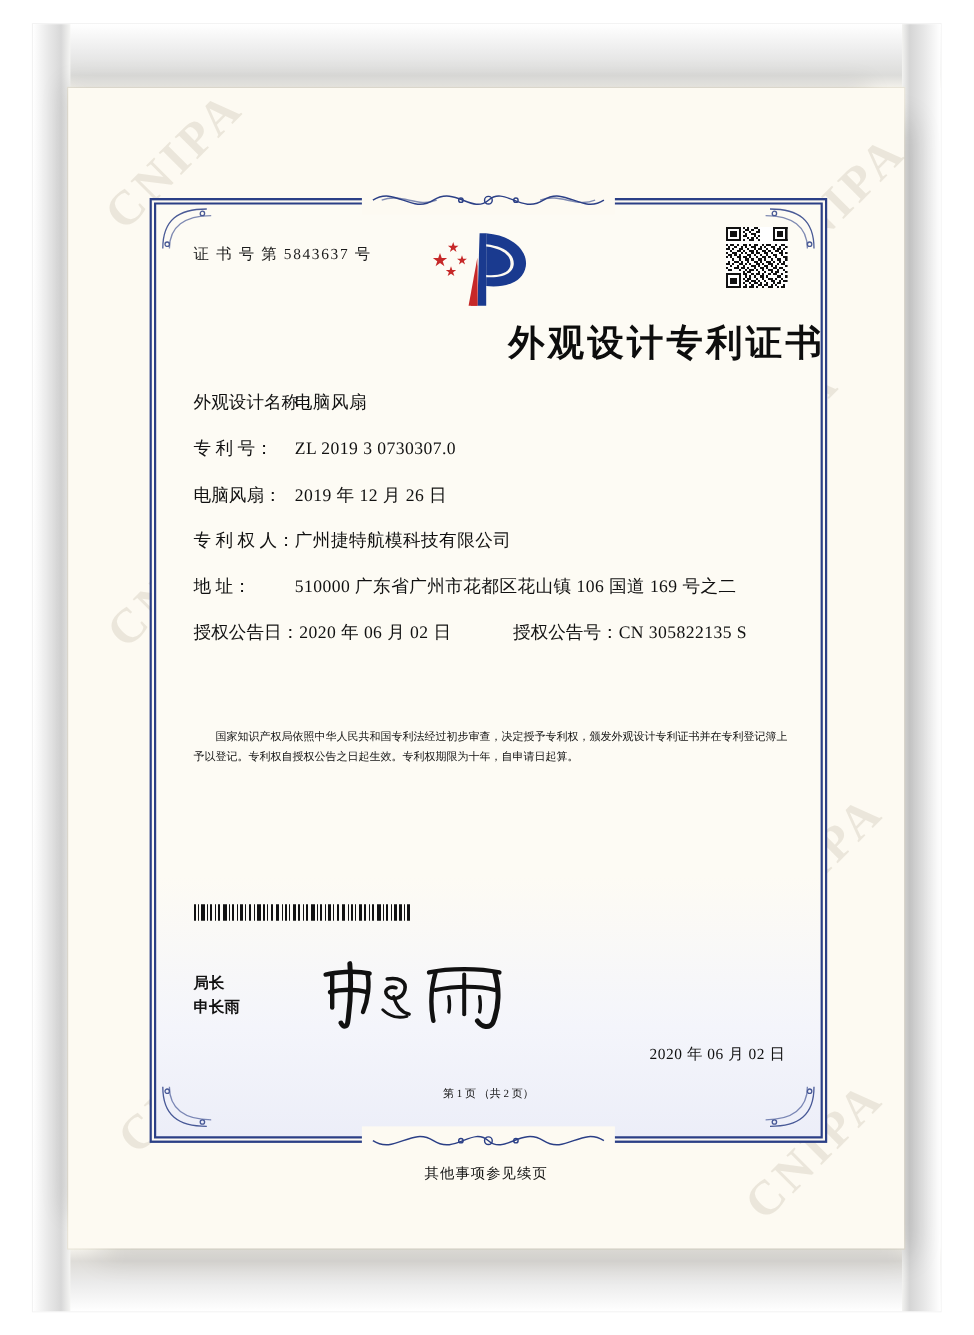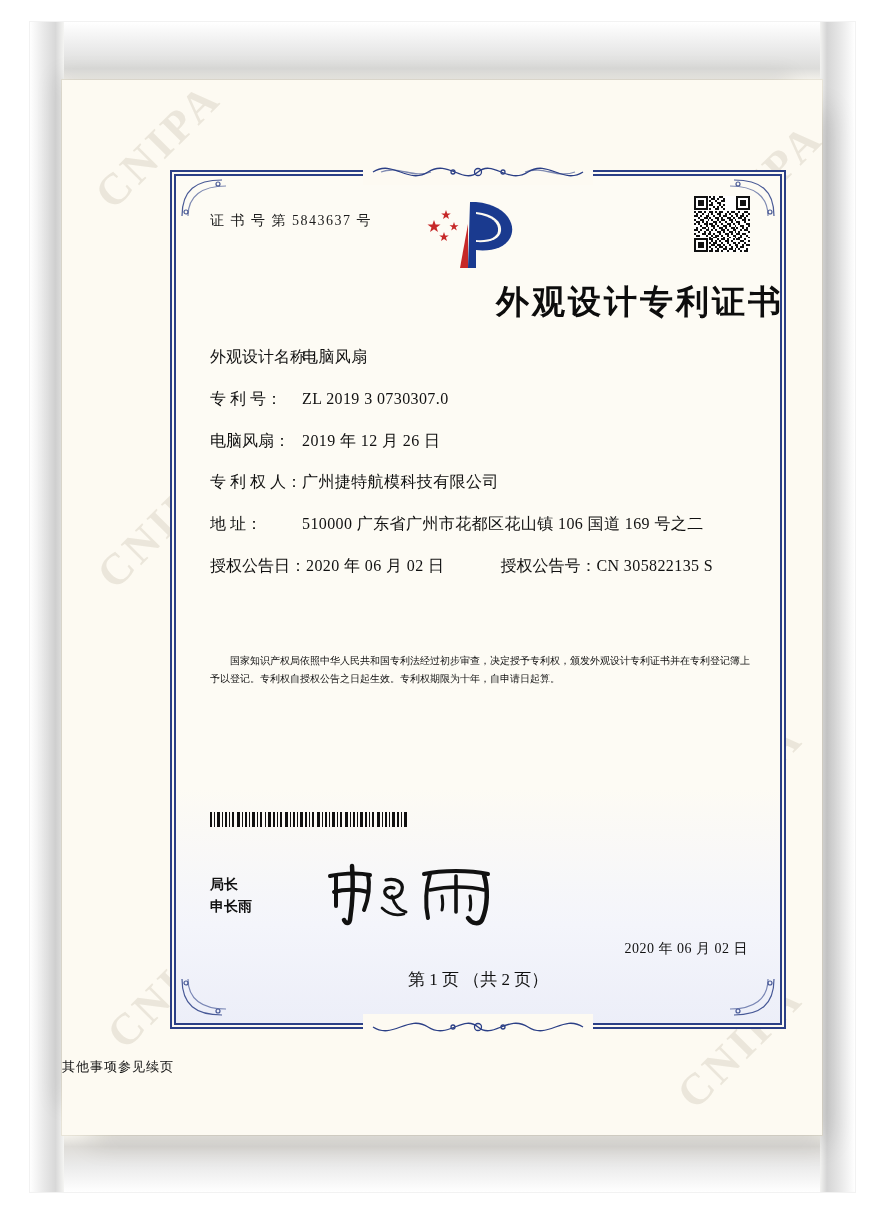--- a/index.html
+++ b/index.html
@@ -71,27 +71,26 @@
     transform-origin: center center;
     pointer-events: none;
     user-select: none;
     white-space: nowrap;
   }
 
   
   .cert {
     position: absolute;
     left: 74px;
-    top: 90px;
+    top: 100px;
     width: 612px;
     height: 855px;
     border: 2px solid #2b3f86;
     box-shadow: inset 0 0 0 2px #fdfaf2, inset 0 0 0 4px #2b3f86;
     background: linear-gradient(to bottom, #fdfbf4 0%, #fdfbf4 72%, #f4f5fb 88%, #eceef8 100%);
-    margin-left: 34px;
   }
 
   
   .flourish {
     position: absolute;
     color: #2b3f86;
     opacity: .85;
     font-size: 26px;
     line-height: 1;
     font-family: "DejaVu Sans", sans-serif;
@@ -225,30 +224,30 @@
     font-size: 14px;
     color: #111;
     letter-spacing: .5px;
   }
 
   .page-no {
     position: absolute;
     left: 0; right: 0;
     bottom: 36px;
     text-align: center;
-    font-size: 17px;
+    font-size: 10px;
     color: #111;
   }
 
   .footnote {
     position: absolute;
     left: 0;
     right: 0;
     top: 978px;
-    text-align: left;
+    text-align: center;
     font-size: 13px;
     color: #111;
     letter-spacing: 1px;
   }
 </style>
 </head>
 <body>
 
 <div class="page">
 

